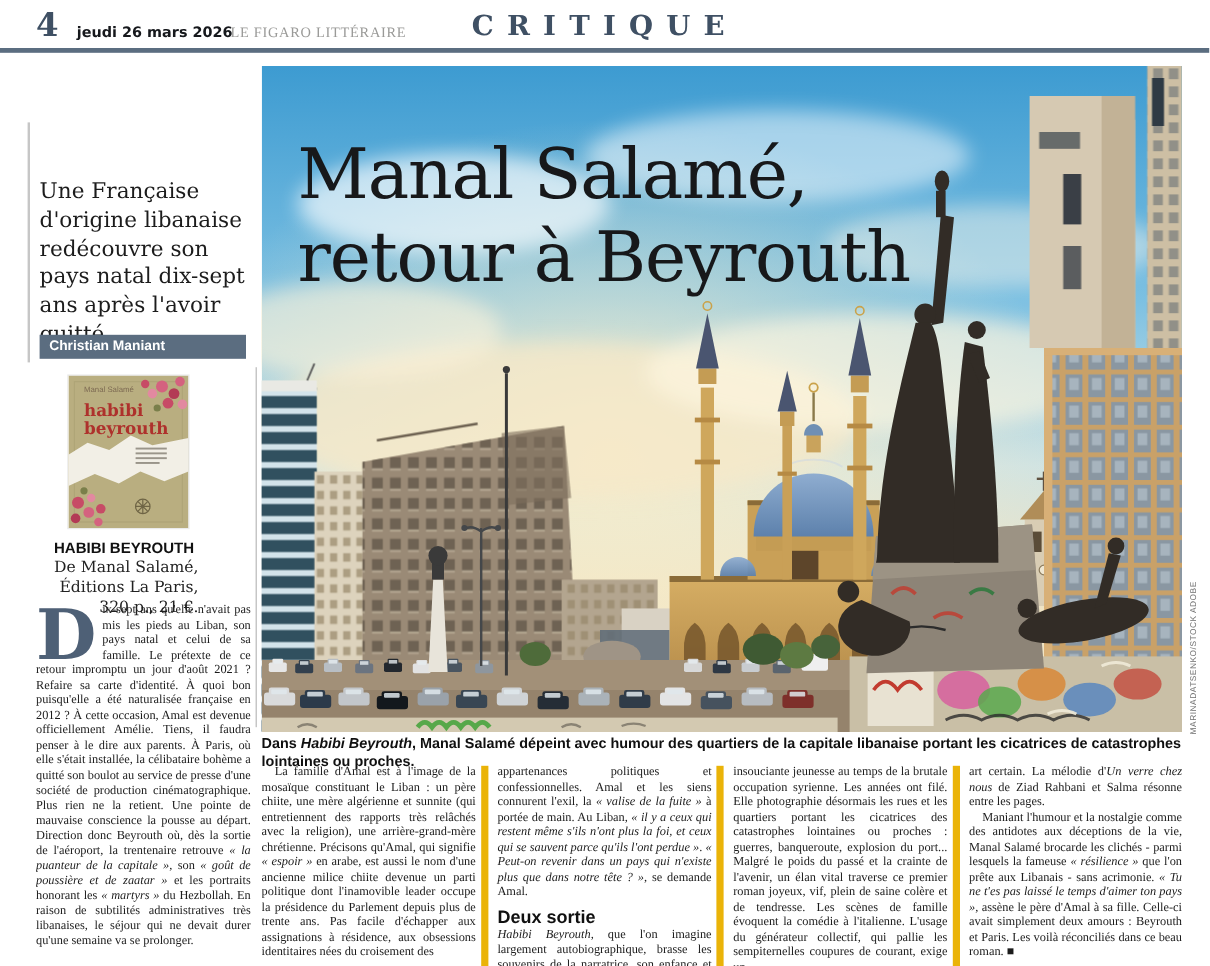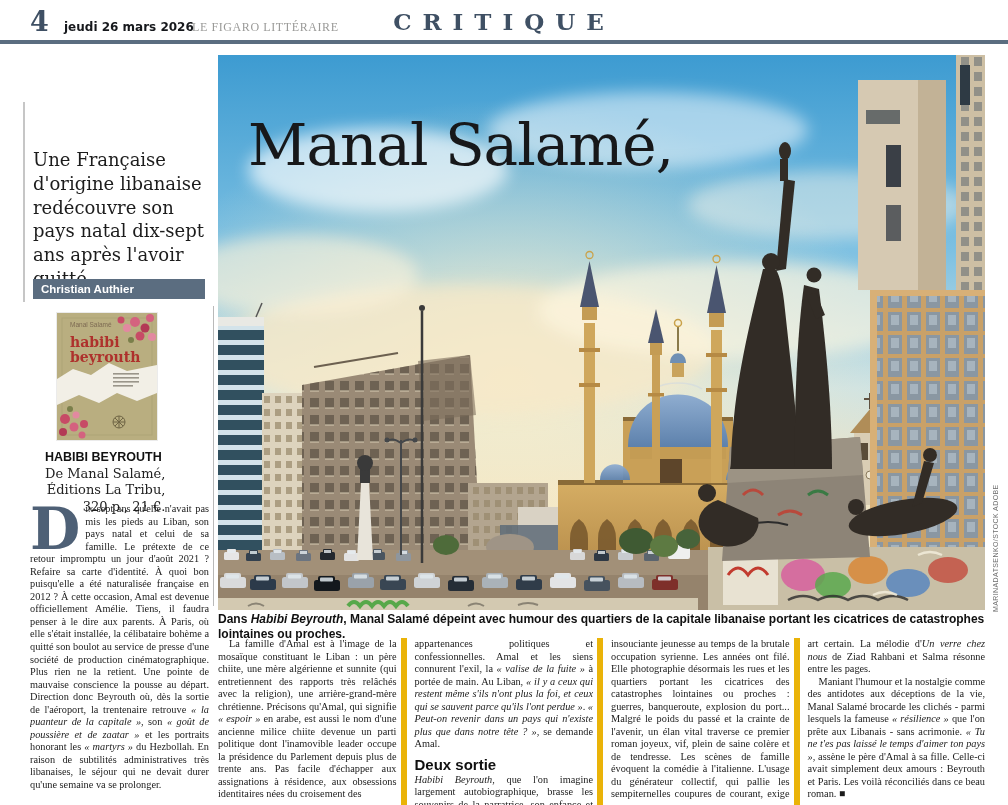--- a/index.html
+++ b/index.html
@@ -50,21 +50,21 @@
 <div class="page">
 
   <div class="pageno">4</div>
   <div class="hdate">jeudi 26 mars 2026</div>
   <div class="hpub">LE FIGARO LITTÉRAIRE</div>
   <div class="hsection">CRITIQUE</div>
   <div class="hrule"></div>
 
   <div class="sfrule"></div>
   <div class="standfirst">Une Française d'origine libanaise redécouvre son pays natal dix-sept ans après l'avoir quitté.</div>
-  <div class="byline">Christian Authier</div>
+  <div class="byline">Christian Maniant</div>
 
   <svg class="cover" viewBox="0 0 100 127" xmlns="http://www.w3.org/2000/svg">
     <rect width="100" height="127" fill="#b9ae80"></rect>
     <rect x="5" y="5" width="90" height="117" fill="none" stroke="#a59c6e" stroke-width="1" opacity=".5"></rect>
     <g>
       <circle cx="78" cy="9" r="5" fill="#d4627f"></circle>
         <circle cx="88" cy="15" r="4.5" fill="#b33a55"></circle>
       <circle cx="70" cy="15" r="4" fill="#e289a0"></circle>
         <circle cx="83" cy="23" r="4.5" fill="#c74b66"></circle>
       <circle cx="93" cy="5" r="4" fill="#d4627f"></circle>
@@ -93,21 +93,21 @@
     </g>
     <g stroke="#6f6545" fill="none" stroke-width="1">
       <circle cx="62" cy="109" r="6"></circle>
         <path d="M62,103 v12 M56,109 h12 M58,105 l8,8 M66,105 l-8,8"></path>
     </g>
   </svg>
 
   <div class="bktitle">HABIBI BEYROUTH</div>
   <div class="bklines" id="book-lines">
       <div>De Manal Salamé,</div>
-      <div>Éditions La Tribu,</div>
+      <div>Éditions La Paris,</div>
       <div>320 p., 21 €.</div>
     </div>
 
   <div class="intro">
     <span class="dropcap">D</span><span id="intro-segs"><span>ix-sept ans qu'elle n'avait pas mis les pieds au Liban, son pays natal et celui de sa famille. Le prétexte de ce retour impromptu un jour d'août 2021 ? Refaire sa carte d'identité. À quoi bon puisqu'elle a été naturalisée française en 2012 ? À cette occasion, Amal est devenue officiellement Amélie. Tiens, il faudra penser à le dire aux parents. À Paris, où elle s'était installée, la célibataire bohème a quitté son boulot au service de presse d'une société de production cinématographique. Plus rien ne la retient. Une pointe de mauvaise conscience la pousse au départ. Direction donc Beyrouth où, dès la sortie de l'aéroport, la trentenaire retrouve </span><span class="it">« la puanteur de la capitale »</span><span>, son </span><span class="it">« goût de poussière et de zaatar »</span><span> et les portraits honorant les </span><span class="it">« martyrs »</span><span> du Hezbollah. En raison de subtilités administratives très libanaises, le séjour qui ne devait durer qu'une semaine va se prolonger.</span></span>
   </div>
 
   <div class="vdiv"></div>
 
   <div class="photo">
@@ -423,20 +423,21 @@
         <line x1="183" y1="500" x2="183" y2="385" stroke="#44474a" stroke-width="2"></line>
         <path d="M183,388 q-8,-6 -14,-2 M183,388 q8,-6 14,-2" stroke="#44474a" stroke-width="2" fill="none"></path>
         <circle cx="169" cy="385" r="2.5" fill="#44474a"></circle>
           <circle cx="197" cy="385" r="2.5" fill="#44474a"></circle>
       </g>
     </svg>
   </div>
 
   <h1 class="headline">
     <span>Manal Salamé,</span><br>
+    <span>retour à Beyrouth</span>
   </h1>
 
   <div class="credit">MARINADATSENKO/STOCK ADOBE</div>
 
   <p class="caption" id="caption"><span class="bd">Dans </span><span class="it bd">Habibi Beyrouth</span><span class="bd">, Manal Salamé dépeint avec humour des quartiers de la capitale libanaise portant les cicatrices de catastrophes lointaines ou proches.</span></p>
 
   <div class="cols">
     <div class="col" id="col0">
         <p class="jp ind"><span>La famille d'Amal est à l'image de la mosaïque constituant le Liban : un père chiite, une mère algérienne et sunnite (qui entretiennent des rapports très relâchés avec la religion), une arrière-grand-mère chrétienne. Précisons qu'Amal, qui signifie </span><span class="it">« espoir »</span><span> en arabe, est aussi le nom d'une ancienne milice chiite devenue un parti politique dont l'inamovible leader occupe la présidence du Parlement depuis plus de trente ans. Pas facile d'échapper aux assignations à résidence, aux obsessions identitaires nées du croisement des</span></p>
       </div>

